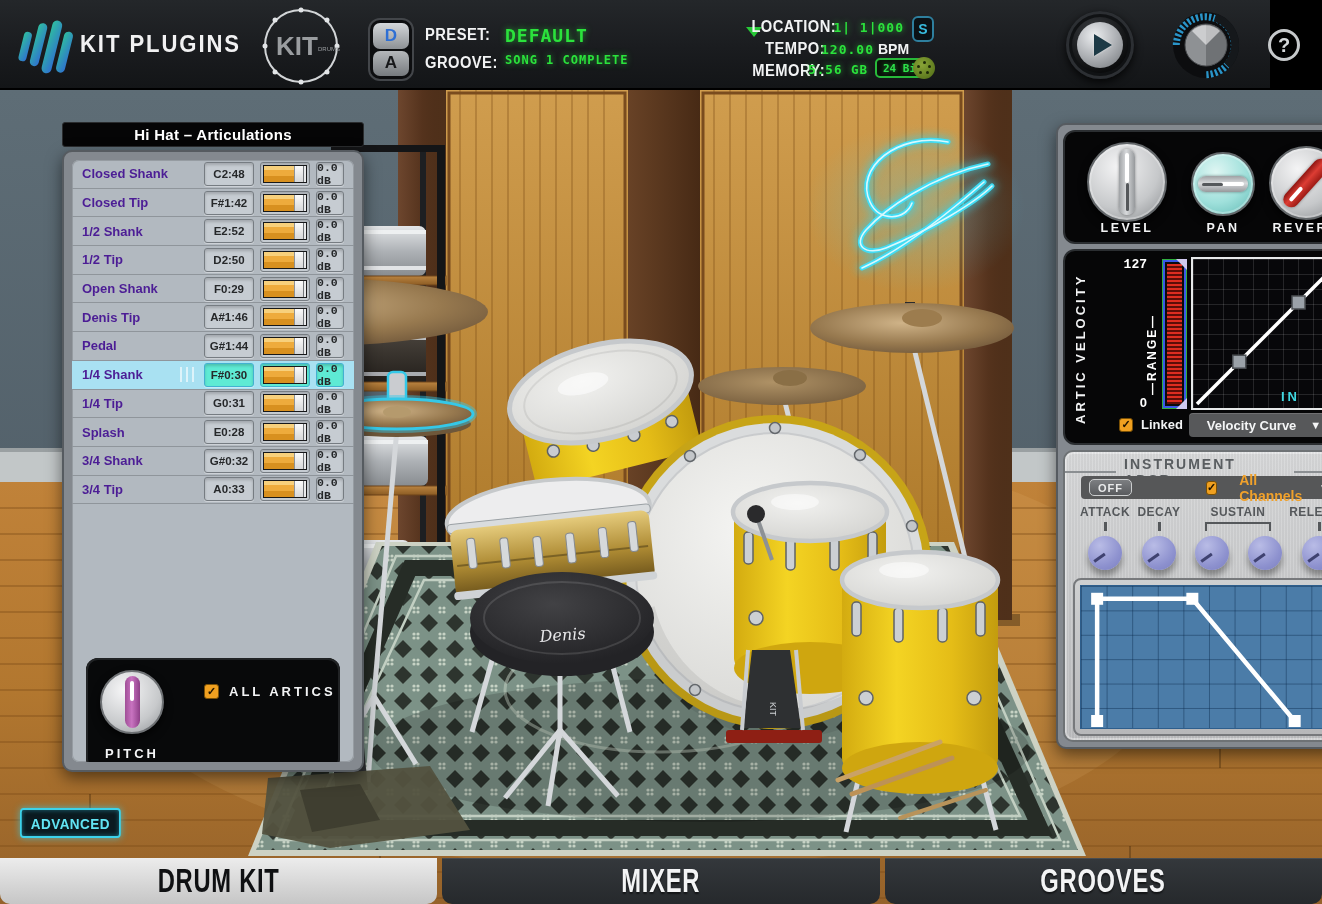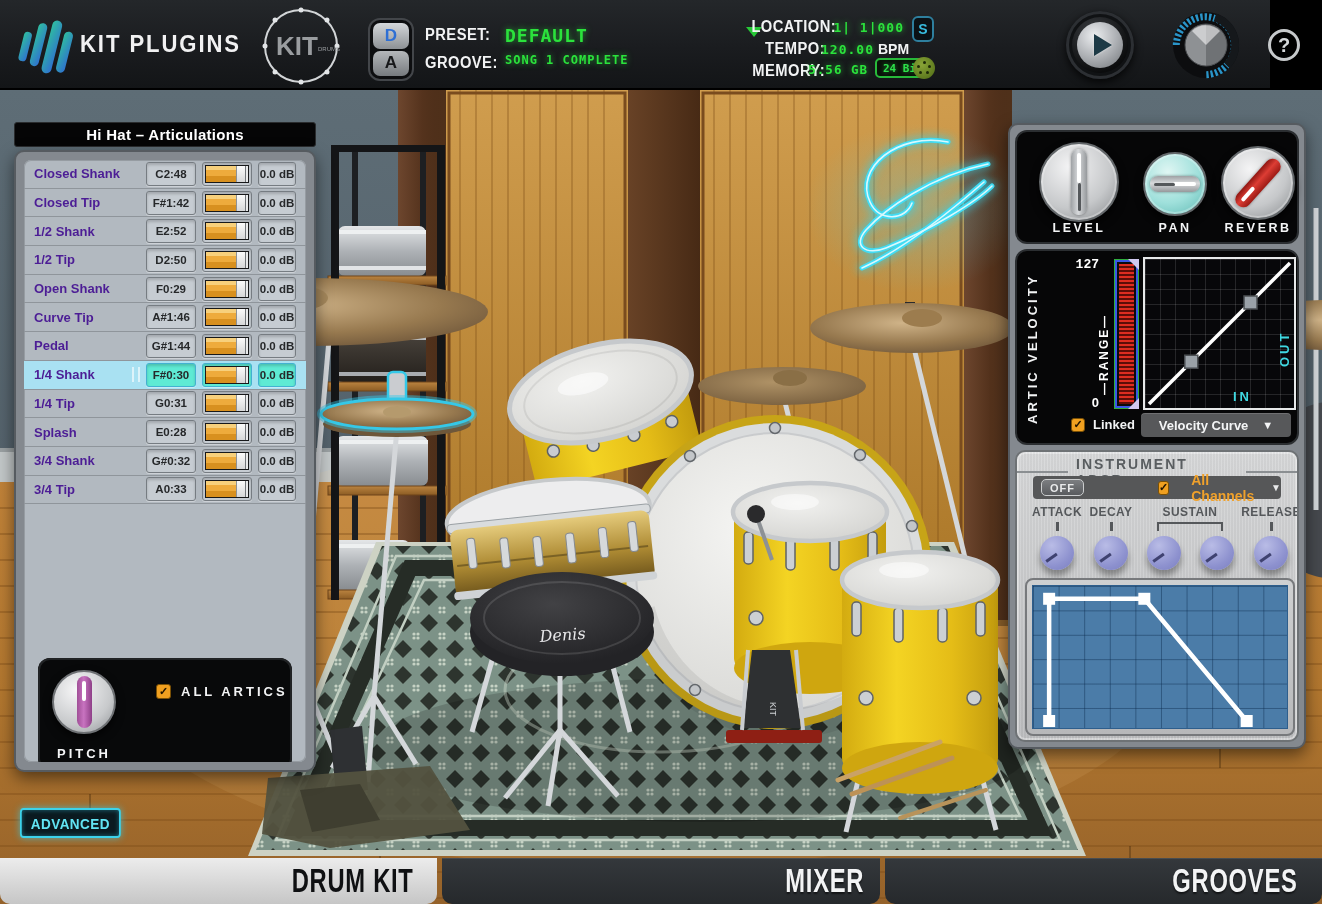--- a/index.html
+++ b/index.html
@@ -46,39 +46,39 @@
     background:radial-gradient(circle at 38% 30%,#eceef0,#a9acb0 55%,#6f7377 100%);
     display:flex;align-items:center;justify-content:center;}
   .play-tri{width:0;height:0;border-top:11px solid transparent;border-bottom:11px solid transparent;
     border-left:18px solid #1d3a46;margin-left:5px;filter:drop-shadow(0 0 1px #e8e8e8);}
   .master-knob{position:absolute;left:1172px;top:11px;width:68px;height:68px;}
   .help-btn{position:absolute;left:1268px;top:29px;width:32px;height:32px;border-radius:50%;
     border:3px solid #c6c9cb;color:#d4d7d9;font-size:20px;font-weight:bold;display:flex;
     align-items:center;justify-content:center;background:transparent;}
 
   
-  .panel{position:absolute;z-index:20;}
+  .panel{position:absolute;z-index:20;margin-left:48px;}
   .panel-title{height:25px;background:#050506;border:1px solid #2a2c2e;border-radius:3px;color:#fff;
     font-size:15px;font-weight:bold;display:flex;align-items:center;justify-content:center;letter-spacing:.3px;}
   .panel-body{margin-top:3px;background:#84898f;border:2px solid #565b60;border-radius:10px;
     box-shadow:0 6px 16px rgba(0,0,0,.5);}
 
   
   .left-panel{left:14px;top:122px;width:302px;}
   .left-body{height:622px;padding:8px;}
   .rows-area{position:relative;height:100%;background:#b2b9c0;border-radius:7px;
     box-shadow:inset 0 0 0 1px #969ca2;overflow:hidden;}
   .art-row{height:28.7px;display:flex;align-items:center;border-bottom:1px solid #8f959b;padding:0 10px 0 10px;gap:6px;}
   .art-row .row-label{flex:0 0 92px;font-size:13px;font-weight:600;color:#4c1d95;white-space:nowrap;}
   .row-meter{flex:1;height:15px;}
   .cell{background:#c6ccd2;border:1.5px solid #767c82;border-radius:3px;height:24px;
     box-shadow:inset 0 2px 3px rgba(0,0,0,.18),0 1px 0 rgba(255,255,255,.35);
     display:flex;align-items:center;justify-content:center;font-size:11.5px;font-weight:bold;color:#26282a;}
   .cell-note{width:50px;}
-  .cell-db{width:38px;}
+  .cell-db{width:28px;font-family:Liberation Mono, monospace;}
   .cell-slider{width:50px;padding:2px;position:relative;background:#c6ccd2;}
   .slider-track{position:relative;width:100%;height:100%;background:#e9eaeb;border:1.5px solid #17181a;overflow:hidden;}
   .slider-fill{position:absolute;left:0;top:0;bottom:0;width:72%;
     background:linear-gradient(180deg,#f7d07c 0 28%,#eeab3c 28% 60%,#d8901f 60%);}
   .slider-handle{position:absolute;top:0;bottom:0;left:72%;width:10px;
     background:linear-gradient(180deg,#fbfbfb,#d6d7d8);border-left:1px solid #8d9195;border-right:1px solid #717579;}
   .art-row.selected{background:#a9e1f2;}
   .art-row.selected .cell{background:#5eead4;border-color:#43b1d1;}
   .art-row.selected .row-meter{background:repeating-linear-gradient(90deg,rgba(255,255,255,.6) 0 2px,transparent 2px 6px);}
   .pitch-panel{position:absolute;left:14px;right:14px;top:498px;height:112px;background:#08090a;
@@ -183,21 +183,21 @@
   .env-frame{position:absolute;left:8px;top:126px;width:270px;height:158px;border:2px solid #77797c;
     border-radius:8px;padding:5px;background:linear-gradient(180deg,#cfd0d1,#b7b8ba);}
   .env-graph{position:relative;width:100%;height:100%;background:#4b7ca8;border:1px solid #2e5e8c;
     background-image:linear-gradient(rgba(12,44,78,.45) 1px,transparent 1px),
       linear-gradient(90deg,rgba(12,44,78,.45) 1px,transparent 1px);
     background-size:25.6px 24.4px;}
   .env-graph svg,.vgraph svg{position:absolute;left:0;top:0;}
 
   
   .tab-bar{position:absolute;left:0;bottom:0;width:1322px;height:46px;display:flex;gap:5px;z-index:30;}
-  .tab{flex:1;border-radius:0 0 10px 10px;display:flex;align-items:center;justify-content:flex-end;
+  .tab{flex:1;border-radius:0 0 10px 10px;display:flex;align-items:center;justify-content:center;
     background:linear-gradient(180deg,#34383c,#26292c);box-shadow:inset 0 1px 0 rgba(255,255,255,.1);}
   .tab .tab-label{font-size:33px;font-weight:bold;letter-spacing:1px;color:#f3f4f5;
     transform:scaleX(.72);white-space:nowrap;text-shadow:0 2px 2px rgba(0,0,0,.55);}
   .tab.active{background:linear-gradient(180deg,#ececec,#c6c6c6);}
   .tab.active .tab-label{color:#0f1012;text-shadow:none;}
 
   .scene{position:absolute;left:0;top:90px;z-index:1;}
 </style>
 </head>
 <body>
@@ -734,21 +734,21 @@
           <div class="cell cell-note">F0:29</div>
           <div class="cell cell-slider">
             <div class="slider-track">
               <div class="slider-fill"></div>
               <div class="slider-handle"></div>
             </div>
           </div>
           <div class="cell cell-db">0.0 dB</div>
         </div>
         <div class="art-row">
-          <div class="row-label">Curve Tip</div>
+          <div class="row-label">Denis Tip</div>
           <div class="row-meter"></div>
           <div class="cell cell-note">A#1:46</div>
           <div class="cell cell-slider">
             <div class="slider-track">
               <div class="slider-fill"></div>
               <div class="slider-handle"></div>
             </div>
           </div>
           <div class="cell cell-db">0.0 dB</div>
         </div>

